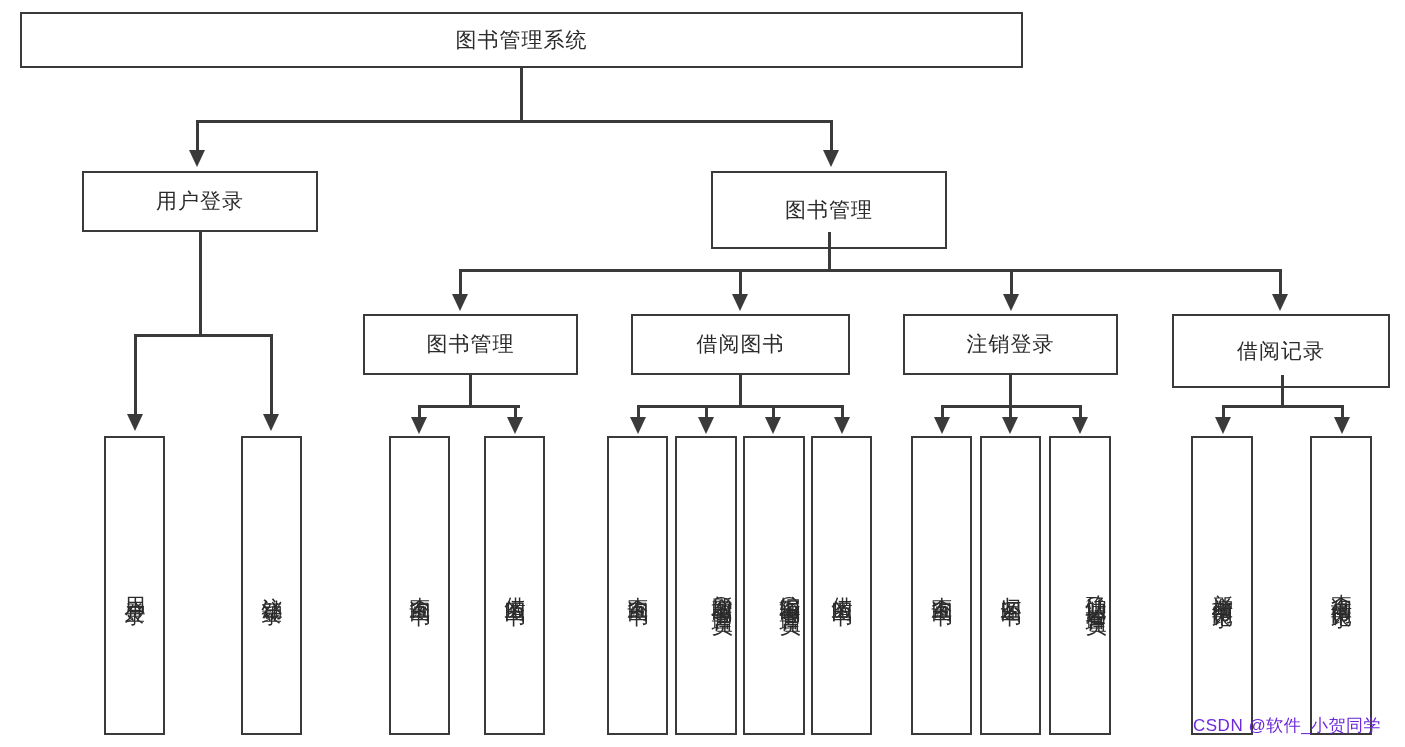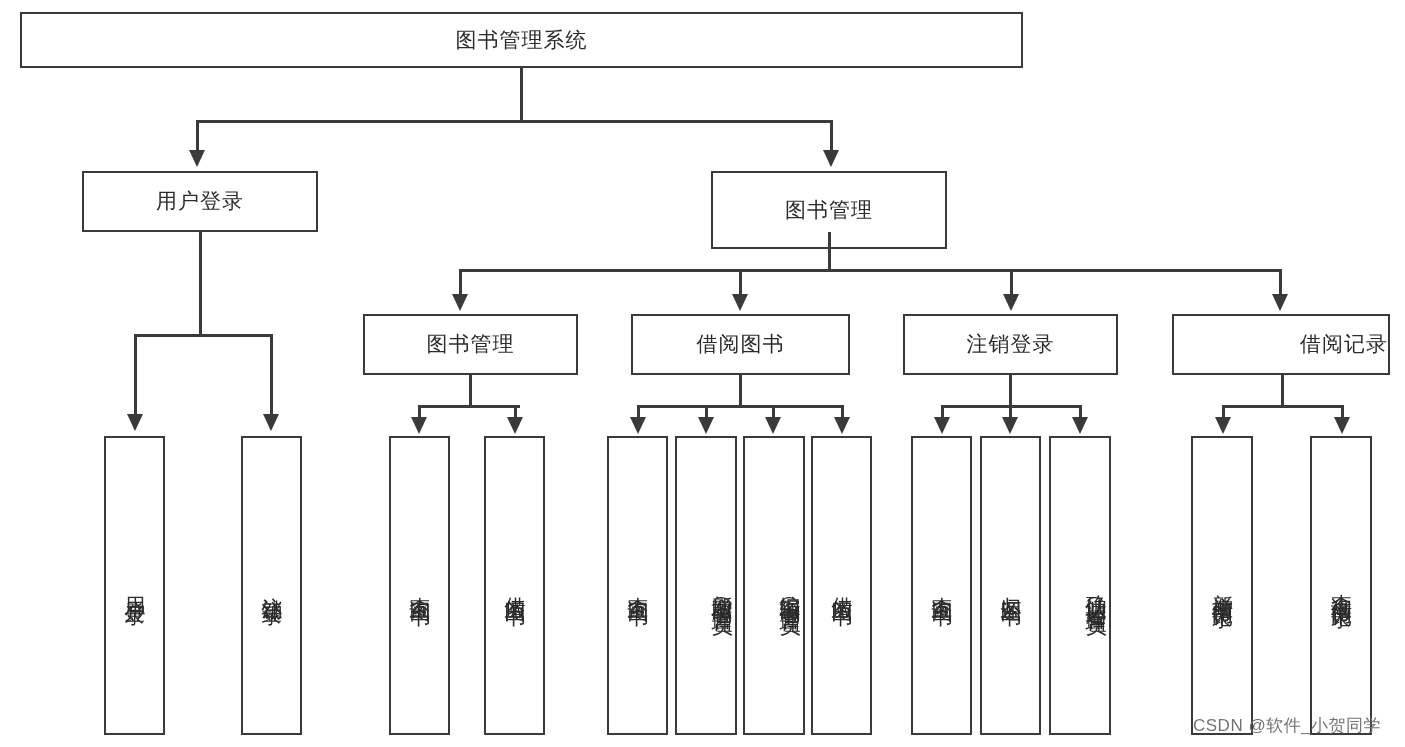--- a/index.html
+++ b/index.html
@@ -66,21 +66,21 @@
   .arrow {
     position: absolute;
     width: 0;
     height: 0;
     border-left: 8px solid transparent;
     border-right: 8px solid transparent;
     border-top: 17px solid #3a3a3a;
   }
   .watermark {
     position: absolute;
-    color: #737373;
+    color: #6d28d9;
     font-size: 17px;
     letter-spacing: 0.5px;
     white-space: nowrap;
     user-select: none;
   }
 </style>
 </head>
 <body>
 
 <div id="canvas">
@@ -125,21 +125,21 @@
 
   <div class="node horiz" style="left:363px; top:314px; width:215px; height:61px;">
     <span class="label-inner">图书管理</span>
   </div>
   <div class="node horiz" style="left:631px; top:314px; width:219px; height:61px;">
     <span class="label-inner">借阅图书</span>
   </div>
   <div class="node horiz" style="left:903px; top:314px; width:215px; height:61px;">
     <span class="label-inner">注销登录</span>
   </div>
-  <div class="node horiz" style="left:1172px; top:314px; width:218px; height:61px;justify-content:flex-end;">
+  <div class="node horiz" style="left:1172px; top:314px; width:218px; height:74px;">
     <span class="label-inner">借阅记录</span>
   </div>
 
   <div class="vline" style="left:469px; top:375px; height:32px;"></div>
   <div class="hline" style="left:418px; top:405px; width:102px;"></div>
   <div class="vline" style="left:418px; top:405px; height:14px;"></div>
   <div class="arrow" style="left:411px; top:417px;"></div>
   <div class="vline" style="left:514px; top:405px; height:14px;"></div>
   <div class="arrow" style="left:507px; top:417px;"></div>
 

